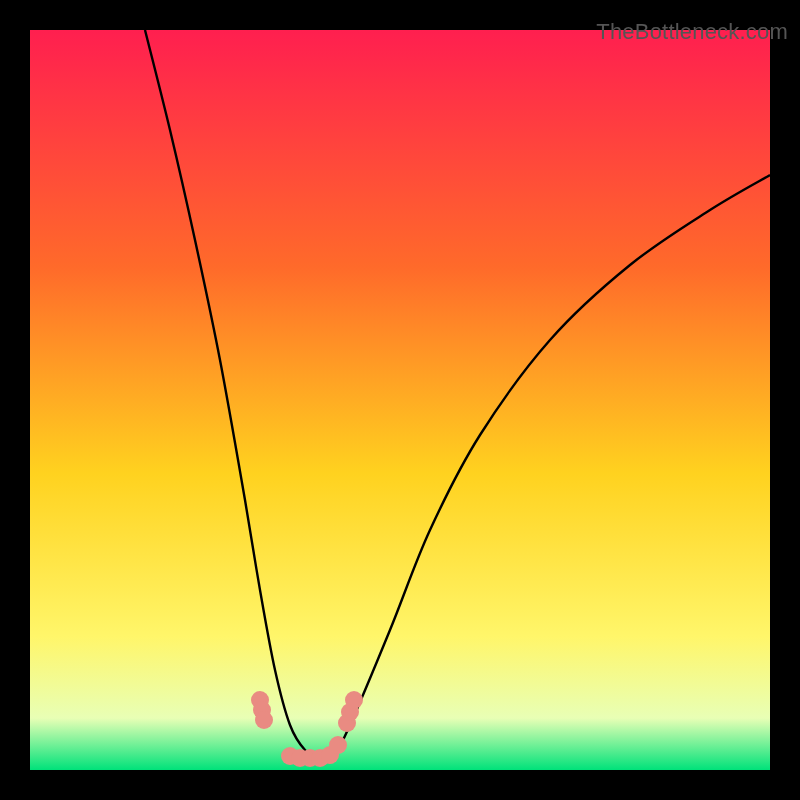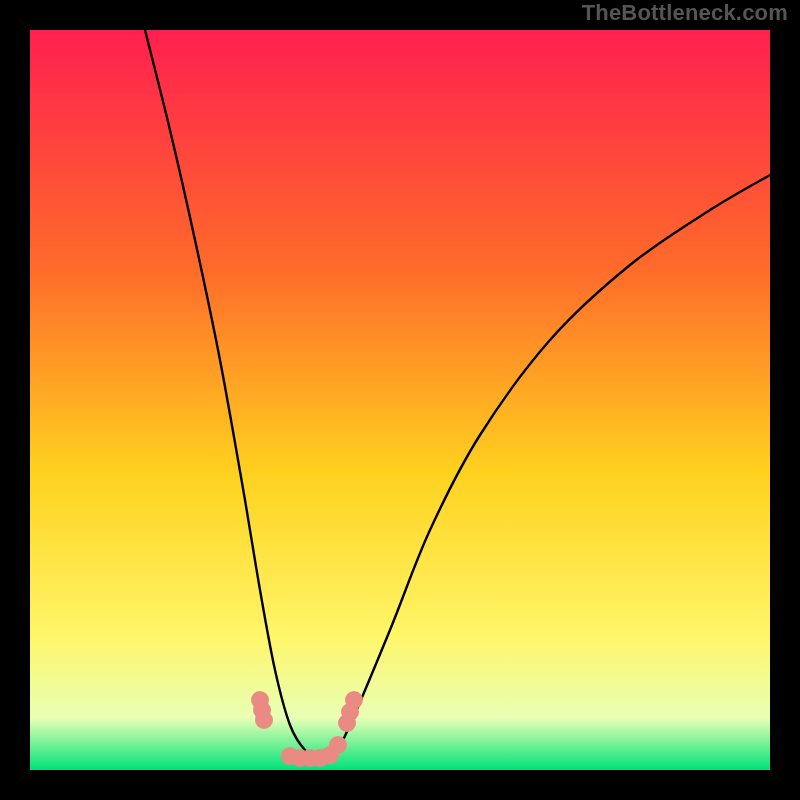--- a/index.html
+++ b/index.html
@@ -14,25 +14,25 @@
   .frame {
     position: absolute;
     left: 30px;
     top: 30px;
     width: 740px;
     height: 740px;
     overflow: hidden;
   }
   .watermark {
     position: absolute;
-    top: 0;
+    top: 19px;
     right: 12px;
     color: #555;
     font-size: 22px;
-    font-weight: 700;
+    font-weight: 400;
     letter-spacing: 0.2px;
     z-index: 10;
     pointer-events: none;
     user-select: none;
     margin-left: 20px;
   }
   svg {
     display: block;
   }
 </style>

